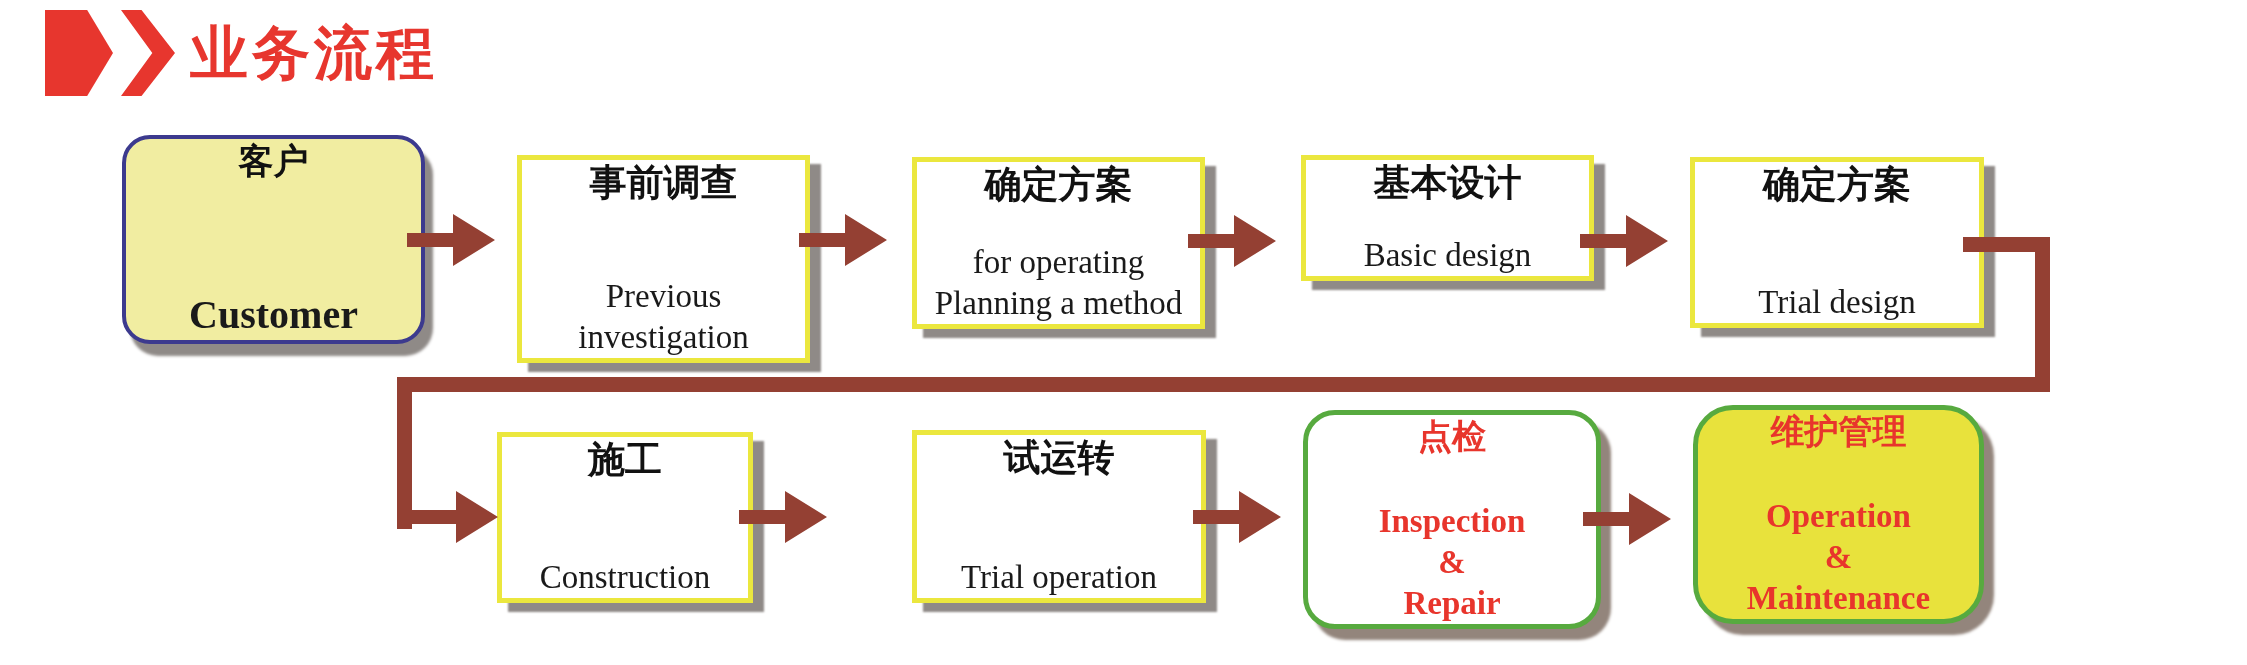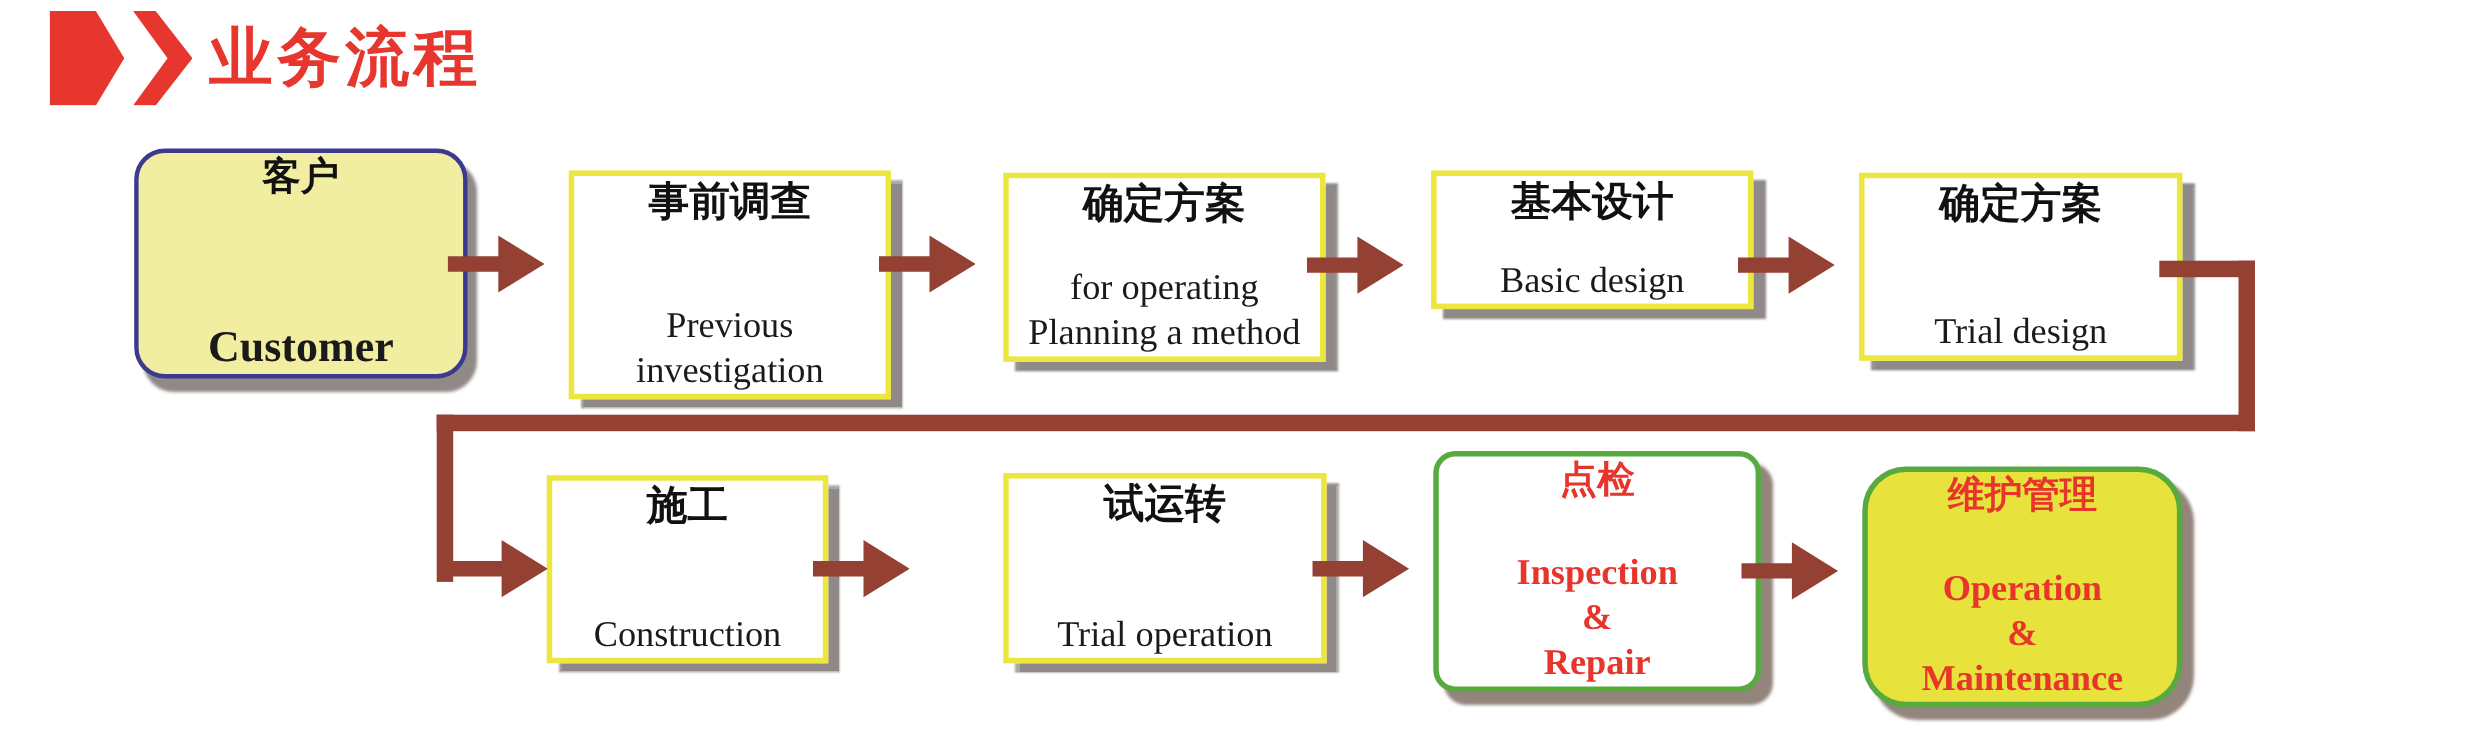--- a/index.html
+++ b/index.html
@@ -44,21 +44,21 @@
   .box.white-yellow{
     background:#ffffff;border:5px solid var(--yellow-border,#ebe73e);
     box-shadow:11px 9px 2px var(--shadow-gray,#8f8a87);
   }
   .box.customer{
     background:var(--pale-yellow-fill,#f1eda1);
     border:4px solid var(--blue-border,#3c3a8e);border-radius:28px;
     box-shadow:8px 12px 3px var(--shadow-gray,#8f8a87);
   }
   .box.green-white{
-    background:#ffffff;border:5px solid var(--green-border,#57aa3f);border-radius:20px;
+    background:#ffffff;border:5px solid var(--green-border,#57aa3f);border-radius:32px;
     box-shadow:10px 11px 3px #93857c;
   }
   .box.green-yellow{
     background:var(--strong-yellow-fill,#e8e23c);
     border:5px solid var(--green-border,#57aa3f);border-radius:40px;
     box-shadow:10px 11px 3px #93857c;
   }
   .zh{font-size:37px;font-weight:bold;color:#111;line-height:1.25;}
   .en{font-family:"Liberation Serif",serif;font-size:33px;color:#1a1a1a;line-height:1.24;}
   .en-bold{font-weight:bold;}
@@ -120,21 +120,21 @@
 
   <div class="box green-white red-text" style="left:1283px;top:410px;width:298px;height:219px">
     <div class="zh" style="font-size:34px">点检</div>
     <div class="en en-bold">
       <div>Inspection</div>
       <div>&amp;</div>
       <div>Repair</div>
     </div>
   </div>
 
-  <div class="box green-yellow red-text" style="left:1673px;top:424px;width:291px;height:219px">
+  <div class="box green-yellow red-text" style="left:1673px;top:405px;width:291px;height:219px">
     <div class="zh" style="font-size:34px">维护管理</div>
     <div class="en en-bold">
       <div>Operation</div>
       <div>&amp;</div>
       <div>Maintenance</div>
     </div>
   </div>
 
   <svg class="flow-arrow" style="left:407px;top:209px" viewBox="0 0 88 62">
       <polygon points="0,24 46,24 46,5 88,31 46,57 46,38 0,38"></polygon>

